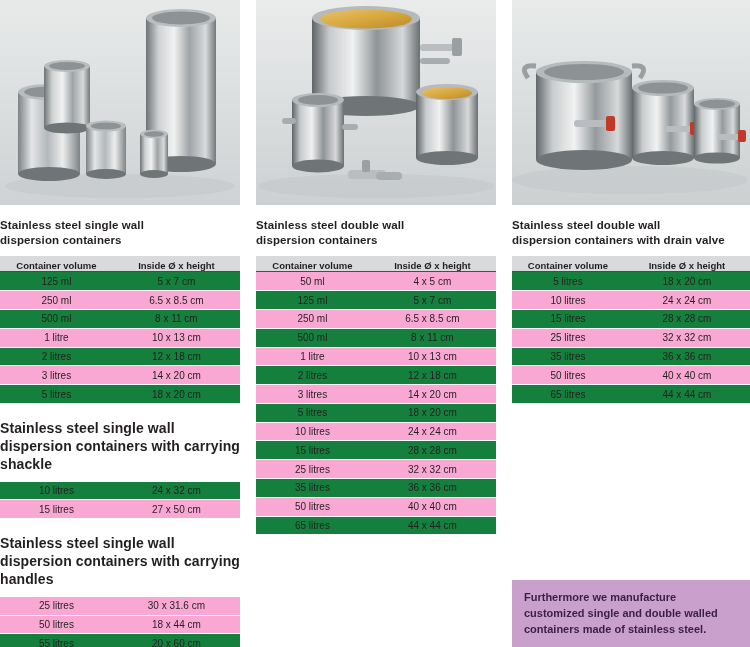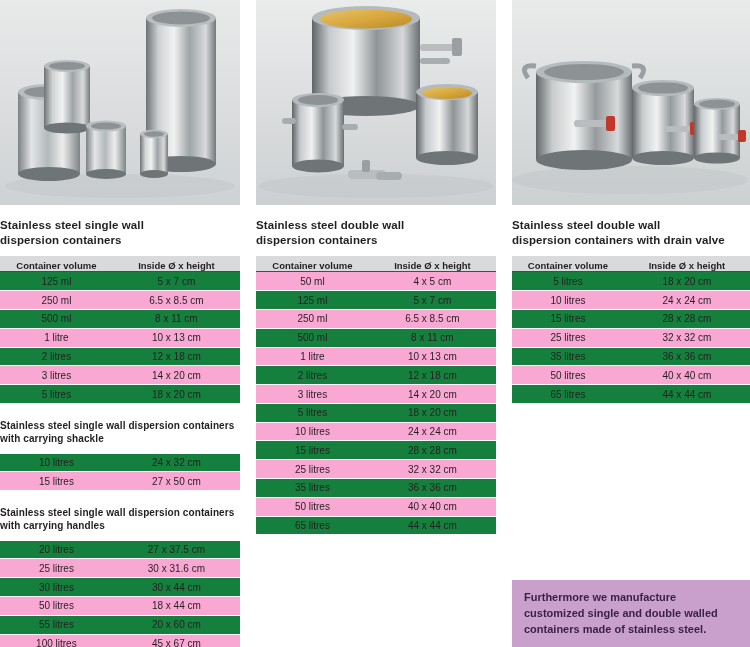--- a/index.html
+++ b/index.html
@@ -28,21 +28,21 @@
 
   h2.caption{
     font-size:11.5px;
     font-weight:bold;
     color:#231f20;
     margin:13px 0 9px 0;
     line-height:1.28;
     letter-spacing:0.1px;
   }
   h3.subcaption{
-    font-size:10px;
+    font-size:14px;
     font-weight:bold;
     color:#231f20;
     margin:16px 0 8px 0;
     line-height:1.28;
     letter-spacing:0.1px;
   }
 
   table.spec{
     border-collapse:collapse;
     width:100%;
@@ -203,31 +203,23 @@
     </tbody>
   </table>
 
   <h3 class="subcaption">Stainless steel single wall dispersion containers with carrying handles</h3>
   <table class="spec">
     <colgroup>
         <col class="c1">
         <col class="c2">
       </colgroup>
     <tbody>
-      <tr class="odd">
-          <td>20 litres</td>
-          <td>27 x 37.5 cm</td>
-        </tr>
       <tr class="even">
           <td>25 litres</td>
           <td>30 x 31.6 cm</td>
-        </tr>
-      <tr class="odd">
-          <td>30 litres</td>
-          <td>30 x 44 cm</td>
         </tr>
       <tr class="even">
           <td>50 litres</td>
           <td>18 x 44 cm</td>
         </tr>
       <tr class="odd">
           <td>55 litres</td>
           <td>20 x 60 cm</td>
         </tr>
       <tr class="even">

